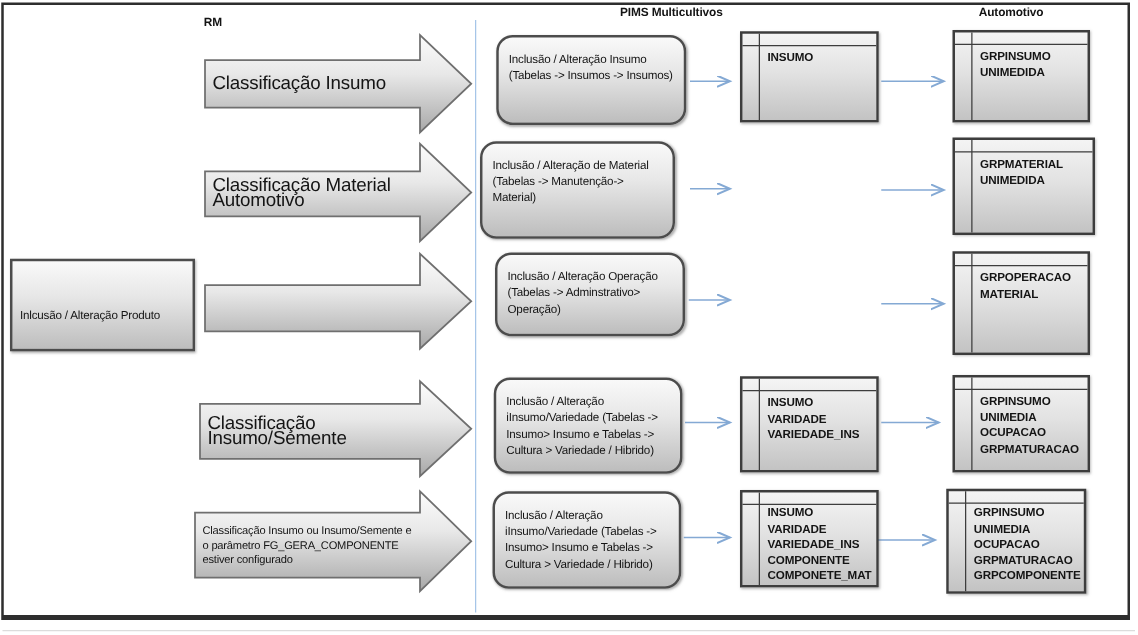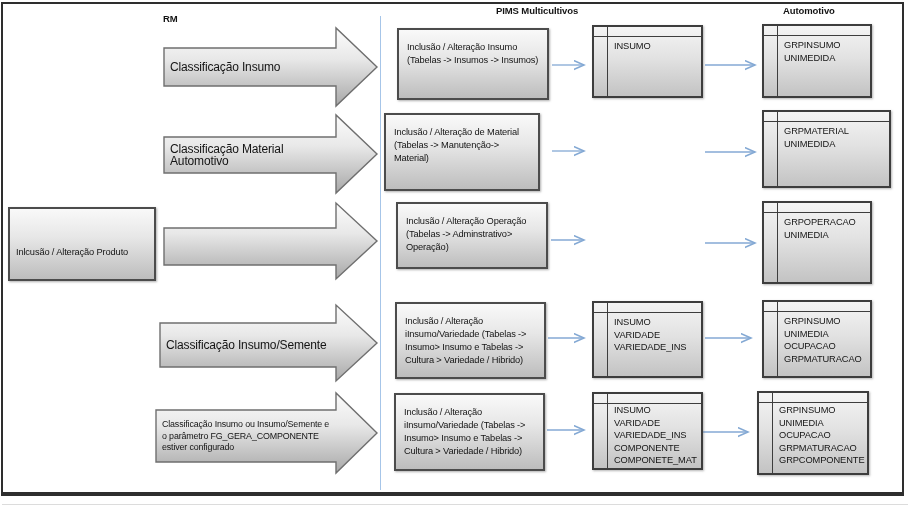--- a/index.html
+++ b/index.html
@@ -9,44 +9,44 @@
   }
   .frame {
     position:absolute; left:1px; top:2px; width:903px; height:494px;
     border:2px solid #2e2e2e; border-bottom-width:4px; box-sizing:border-box;
   }
   .bottom-hairline { position:absolute; left:2px; top:504px; width:906px; height:1px; background:#dcdcdc; }
   .hdr { position:absolute; font-size:9.5px; font-weight:bold; letter-spacing:-0.1px; white-space:nowrap; }
   .vdivider { position:absolute; left:380px; top:16px; width:1px; height:474px; background:#a6c5e8; }
   .overlay { position:absolute; left:0; top:0; }
   .alabel {
-    position:absolute; font-size:12px; line-height:12px; letter-spacing:-0.15px;
+    position:absolute; font-size:15px; line-height:12px; letter-spacing:-0.15px;
     display:flex; align-items:center; white-space:pre-line;
   }
   .alabel.small { font-size:8.9px; line-height:11.5px; }
   .box {
     position:absolute; box-sizing:border-box;
     border:2px solid #4c4c4c;
     background:linear-gradient(to bottom,#f9f9f9 0%,#e7e7e7 40%,#bdbdbd 100%);
     box-shadow:1px 1px 2px rgba(110,110,110,0.55);
     font-size:9.3px; line-height:13px; letter-spacing:-0.15px;
   }
   .source { display:flex; align-items:center; padding:16px 4px 0 6px; }
-  .proc { padding:11px 5px 4px 8px; white-space:pre-line; }
+  .proc { padding:11px 5px 4px 8px; white-space:pre-line;border-radius:13px; }
   .etable {
     position:absolute; box-sizing:border-box;
     border:2px solid #3d3d3d;
     background:linear-gradient(to bottom,#f4f4f4 0%,#e2e2e2 45%,#c3c3c3 100%);
     box-shadow:1px 1px 2px rgba(110,110,110,0.5);
   }
   .etable .hline { position:absolute; left:0; right:0; top:9px; height:1px; background:#3d3d3d; }
   .etable .vline { position:absolute; top:0; bottom:0; left:13px; width:1px; background:#3d3d3d; }
   .etable .etext {
     position:absolute; left:20px; top:13px; font-size:9.3px; line-height:12.5px;
-    white-space:pre-line; letter-spacing:-0.1px;
+    white-space:pre-line; letter-spacing:-0.1px;font-weight:bold;
   }
 </style>
 </head>
 <body>
 
 <div class="canvas">
 
   <div class="frame"></div>
   <div class="bottom-hairline"></div>
 
@@ -139,31 +139,31 @@
 COMPONENTE
 COMPONETE_MAT</div>
   </div>
 
   <div class="etable" style="left:762px;top:24px;width:110px;height:74px">
     <div class="hline"></div>
     <div class="vline"></div>
     <div class="etext">GRPINSUMO
 UNIMEDIDA</div>
   </div>
-  <div class="etable" style="left:762px;top:110px;width:129px;height:78px">
+  <div class="etable" style="left:762px;top:110px;width:114px;height:78px">
     <div class="hline"></div>
     <div class="vline"></div>
     <div class="etext">GRPMATERIAL
 UNIMEDIDA</div>
   </div>
   <div class="etable" style="left:762px;top:201px;width:110px;height:83px">
     <div class="hline"></div>
     <div class="vline"></div>
     <div class="etext">GRPOPERACAO
-UNIMEDIA</div>
+MATERIAL</div>
   </div>
   <div class="etable" style="left:762px;top:300px;width:110px;height:78px">
     <div class="hline"></div>
     <div class="vline"></div>
     <div class="etext">GRPINSUMO
 UNIMEDIA
 OCUPACAO
 GRPMATURACAO</div>
   </div>
   <div class="etable" style="left:757px;top:391px;width:112px;height:84px">

